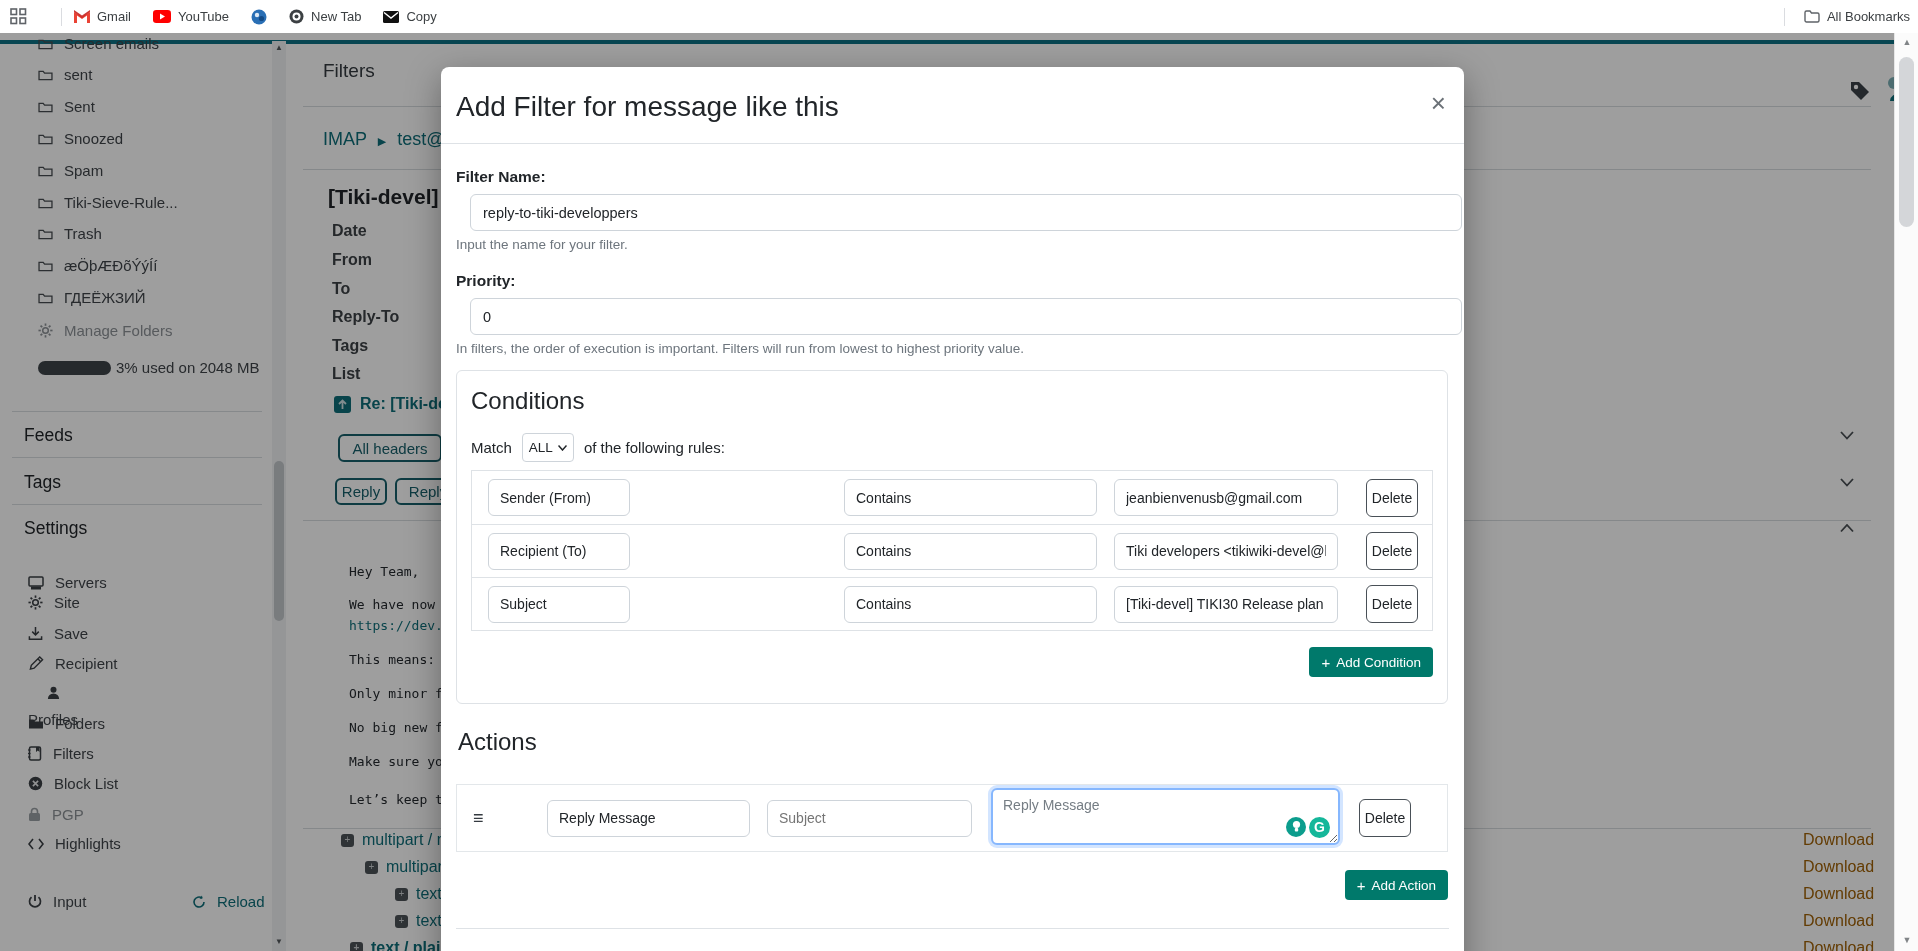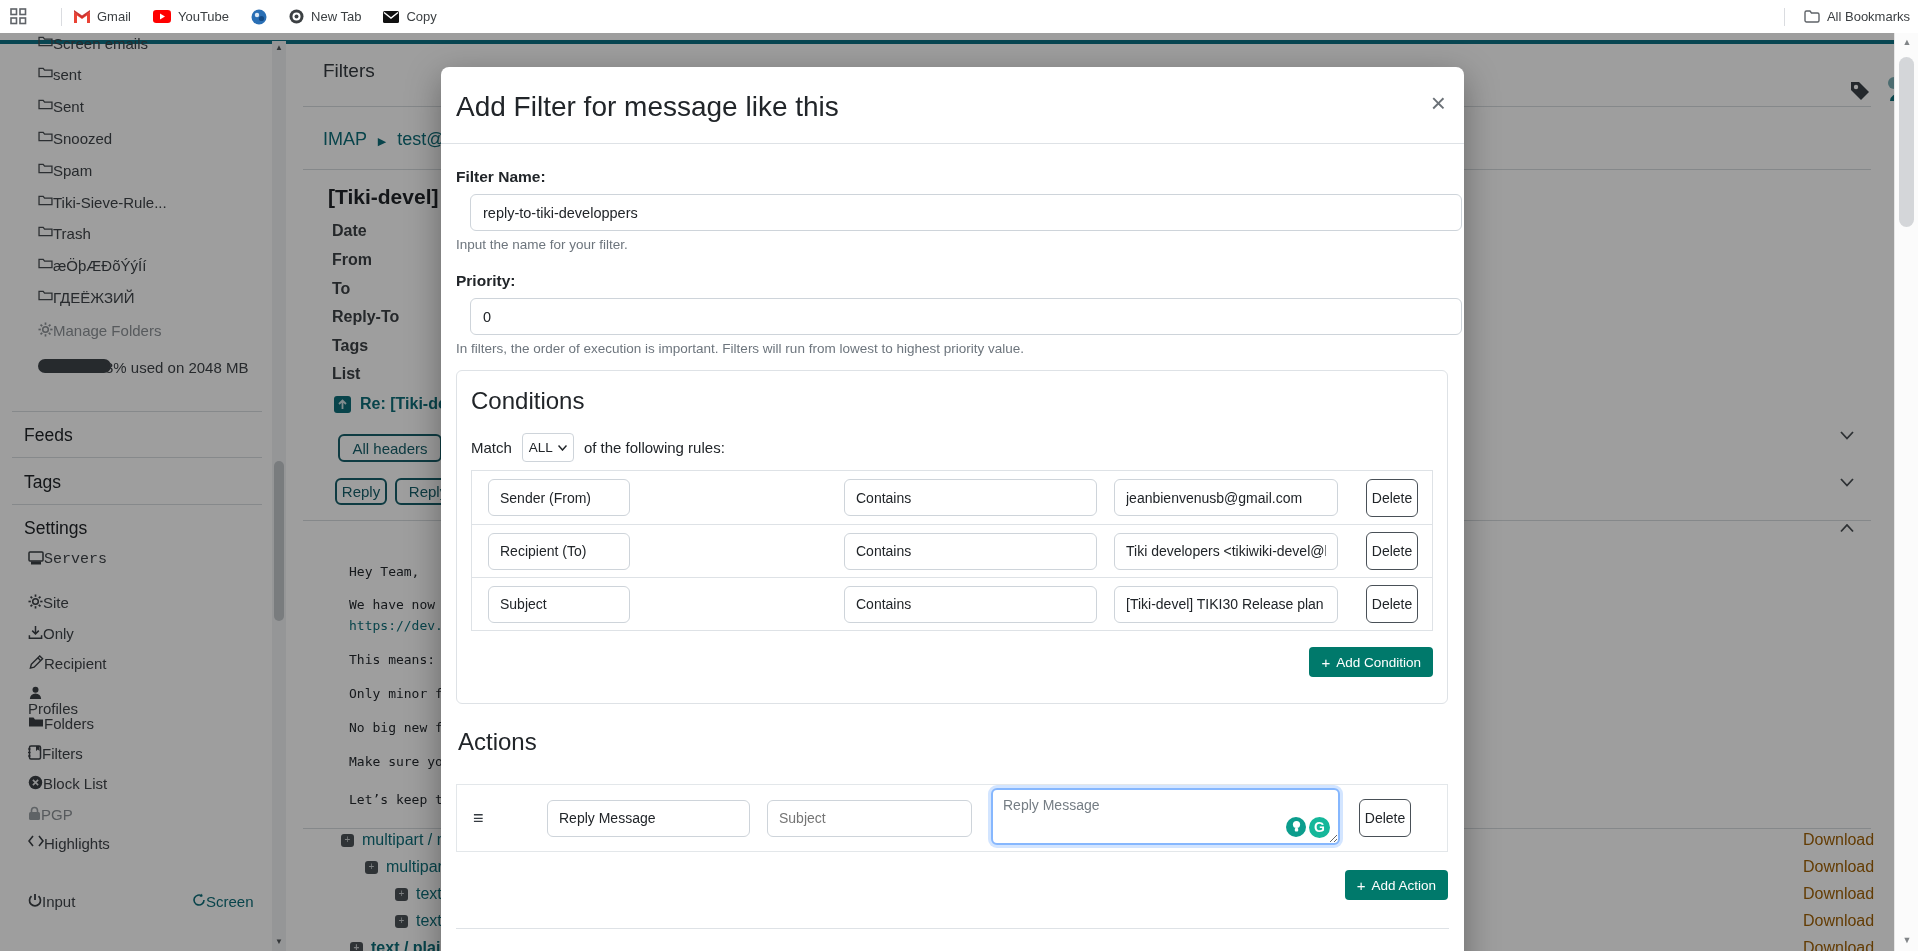--- a/index.html
+++ b/index.html
@@ -14,21 +14,21 @@
     margin-right:22px; white-space:nowrap; }
   .bm-sep { width:1px; height:18px; background:#dadce0; margin:0 12px; }
   #all-bookmarks { position:absolute; right:8px; top:0; height:33px; display:flex;
     align-items:center; gap:7px; font-size:13px; color:#3c4043; }
 
   
   #page { position:absolute; top:33px; left:0; width:1894px; height:918px; background:#fff; }
   #topline { position:absolute; top:7px; left:0; width:100%; height:4px; background:#0d7285; }
 
   
-  .srow { position:absolute; display:flex; align-items:flex-start; 
+  .srow { position:absolute; display:flex; align-items:center; gap:11px;
     font-size:15px; color:#40454a; white-space:nowrap; }
   .srow svg { flex:0 0 auto; }
   .side-sec { position:absolute; left:24px; right:40px; display:flex; align-items:center;
     justify-content:space-between; font-size:17.5px; color:#212529; }
   .side-div { position:absolute; left:12px; width:250px; height:1px; background:#d9dde1; }
   .disabled-item { color:#8d9297; }
   #storage-pill { width:73px; height:14px; border-radius:7px; background:#3e444a; }
   #side-scroll { position:absolute; left:272px; top:8px; width:14px; height:910px;
     background:#f1f3f4; }
   #side-scroll .arr { position:absolute; left:0; width:14px; text-align:center;
@@ -262,21 +262,21 @@
       </svg>
   </div>
   <div class="side-div" style="top:471px"></div>
   <div class="side-sec" style="top:485px">
     <span>Settings</span>
     <svg width="14" height="9" viewBox="0 0 14 9">
         <path d="M1 7.5 7 1 13 7.5" fill="none" stroke="#4a4f54" stroke-width="1.8"></path>
       </svg>
   </div>
 
-  <div class="srow" style="left:28px; top:518px;font-family:Liberation Mono, monospace;">
+  <div class="srow" style="left:28px; top:541px;">
     <svg width="16" height="14" viewBox="0 0 16 14">
         <rect x="1" y="1" width="14" height="9" rx="1" fill="none" stroke="#3a3f44" stroke-width="1.5"></rect>
         <rect x="3" y="10.5" width="10" height="3" fill="#3a3f44"></rect>
       </svg>
     <span>Servers</span>
   </div>
   <div class="srow" style="left:28px; top:561px;">
     <svg width="15" height="15" viewBox="0 0 16 16">
         <circle cx="8" cy="8" r="3" fill="none" stroke="#3a3f44" stroke-width="1.6"></circle>
         <g stroke="#3a3f44" stroke-width="1.8">
@@ -290,21 +290,21 @@
           <line x1="2.7" y1="13.3" x2="4.5" y2="11.5"></line>
         </g>
       </svg>
     <span>Site</span>
   </div>
   <div class="srow" style="left:28px; top:592px;">
     <svg width="15" height="15" viewBox="0 0 16 16">
         <path d="M8 1v8 M4.5 6 8 9.5 11.5 6" fill="none" stroke="#3a3f44" stroke-width="1.6"></path>
         <path d="M1.5 11v3h13v-3" fill="none" stroke="#3a3f44" stroke-width="1.6"></path>
       </svg>
-    <span>Only</span>
+    <span>Save</span>
   </div>
   <div class="srow" style="left:28px; top:622px;">
     <svg width="16" height="15" viewBox="0 0 16 16">
         <path d="M2 14 l1-4 9-9 3 3 -9 9z M10.5 3.5 l2 2" fill="none" stroke="#3a3f44" stroke-width="1.5"></path>
       </svg>
     <span>Recipient</span>
   </div>
   <div class="srow" style="left:28px; top:652px;flex-direction:column;">
     <svg width="15" height="15" viewBox="0 0 16 16">
         <circle cx="8" cy="5" r="3.2" fill="#3a3f44"></circle>
@@ -356,21 +356,21 @@
         <path d="M7 1v6" stroke="#3a3f44" stroke-width="1.8" fill="none"></path>
         <path d="M3.5 3.2 a5.5 5.5 0 1 0 7 0" fill="none" stroke="#3a3f44" stroke-width="1.7"></path>
       </svg>
     <span>Input</span>
   </div>
   <div class="srow teal" style="left:192px; top:860px; color:#0e6e79;">
     <svg width="14" height="14" viewBox="0 0 14 14">
         <path d="M12 7 a5 5 0 1 1 -2-4" fill="none" stroke="#0e6e79" stroke-width="1.6"></path>
         <path d="M10 0.5 10.5 3.5 7.5 3.8z" fill="#0e6e79"></path>
       </svg>
-    <span>Screen</span>
+    <span>Reload</span>
   </div>
 
   <div id="side-scroll">
     <span class="arr" style="top:2px">▲</span>
     <span class="thumb"></span>
     <span class="arr" style="top:896px">▼</span>
   </div>
 
   <div class="abs" style="left:323px; top:27px; font-size:19px; color:#343a40;">Filters</div>
   <svg class="abs" style="left:1848px; top:46px;" width="24" height="24" viewBox="0 0 24 24">

